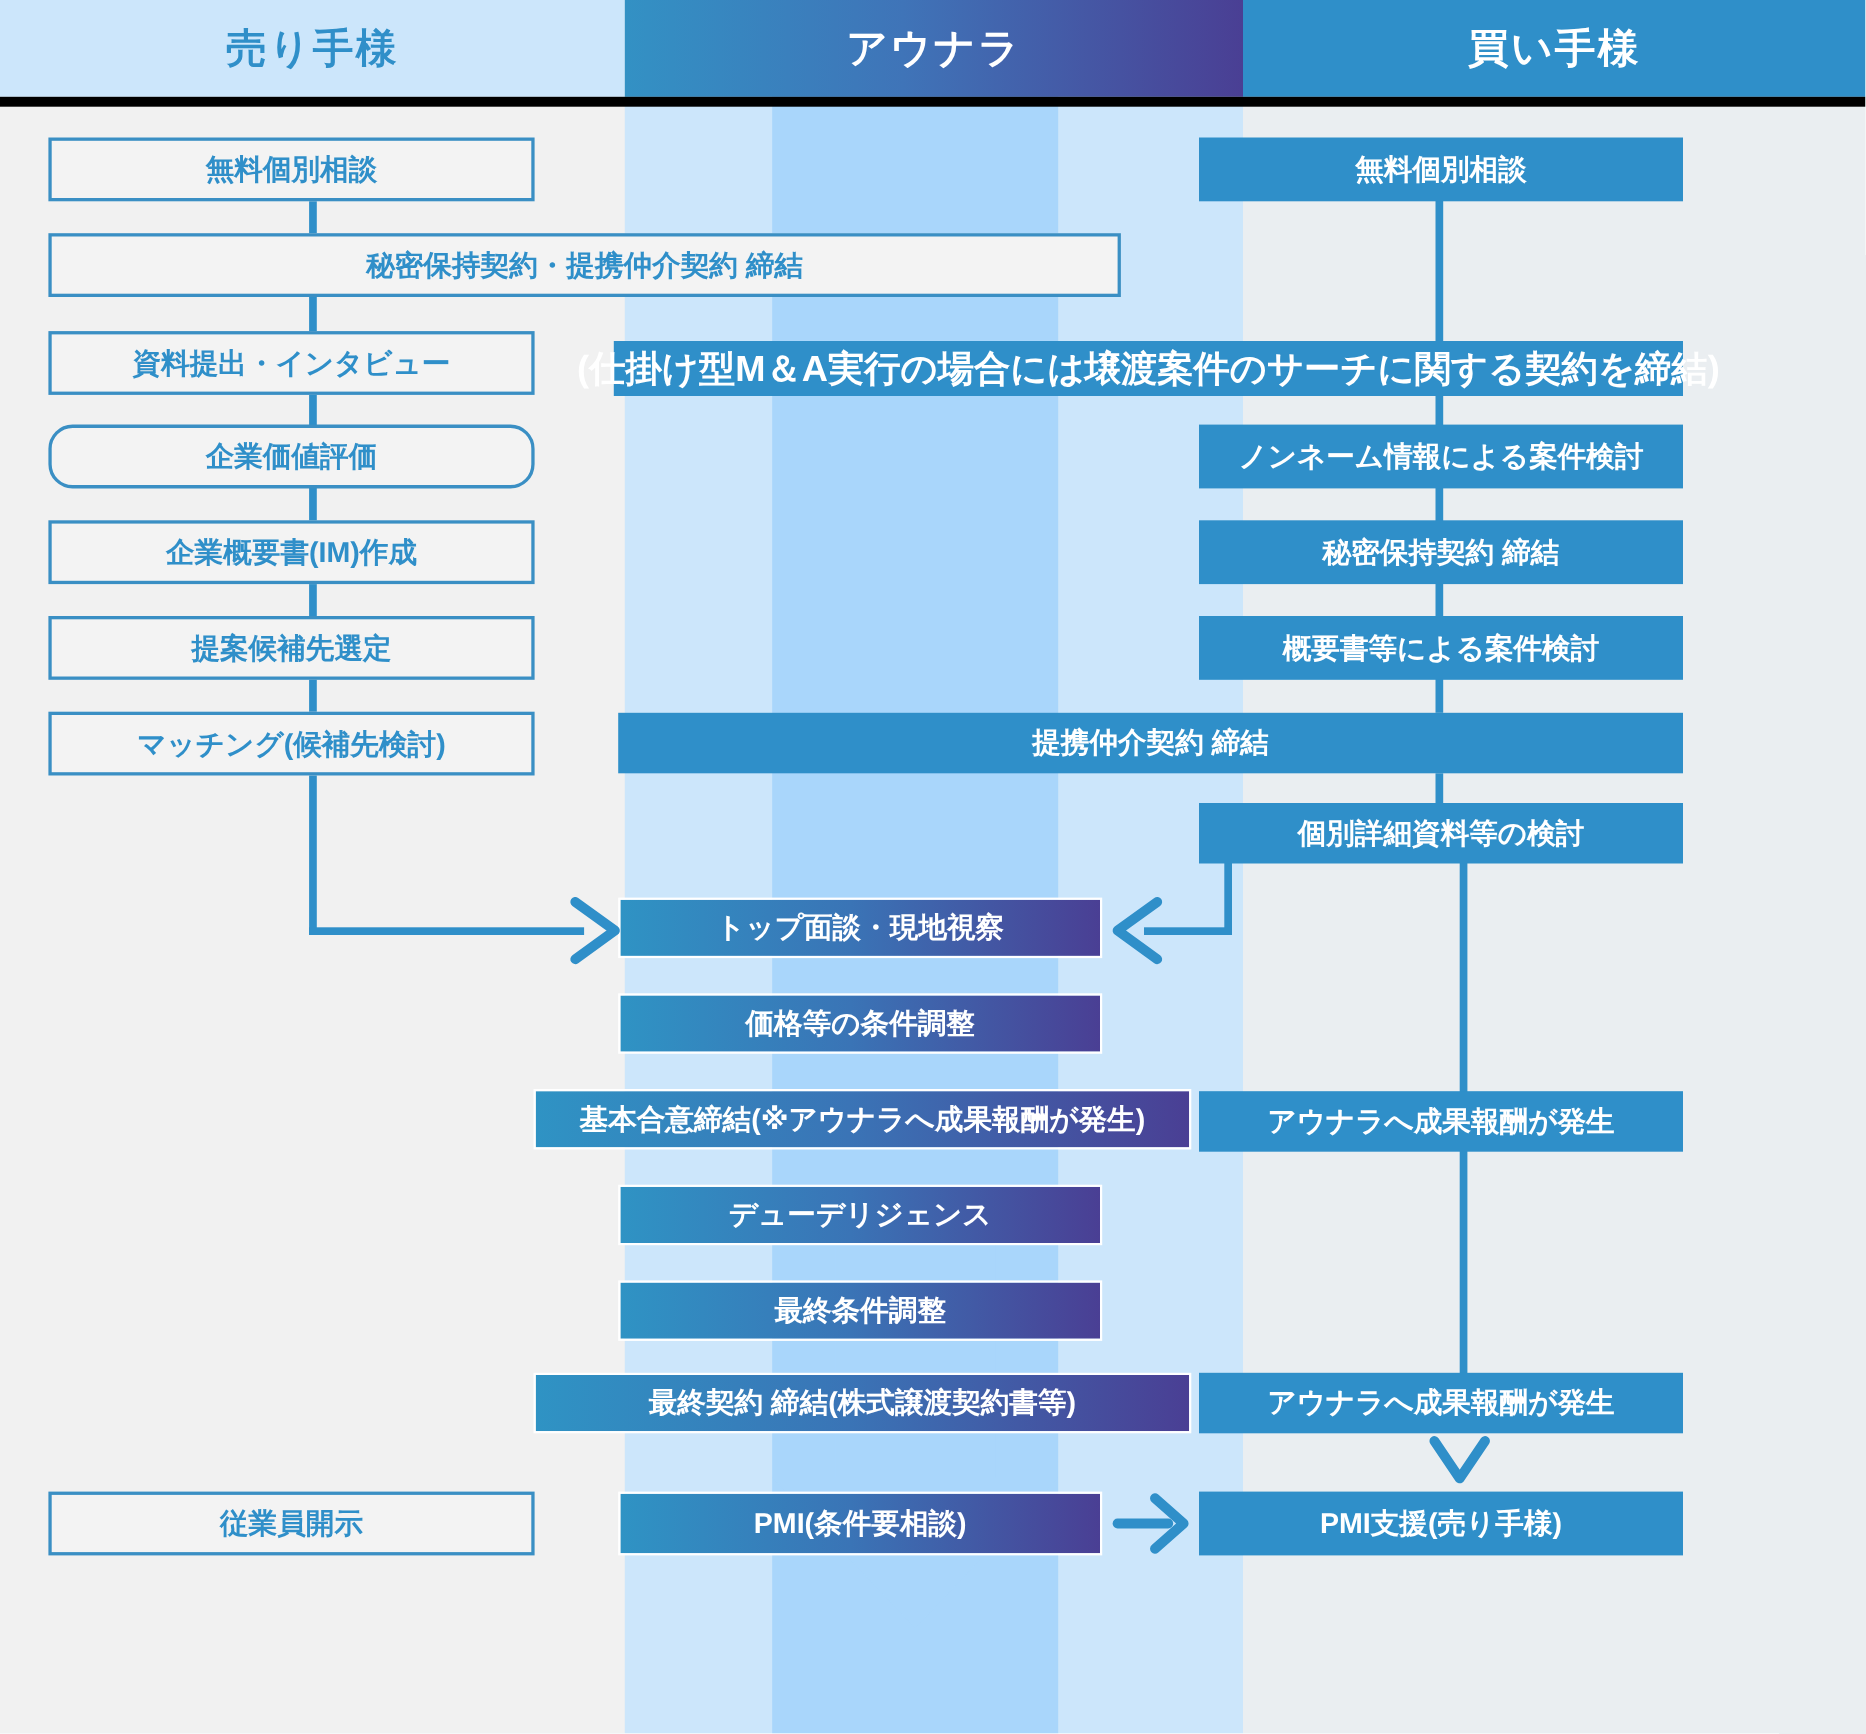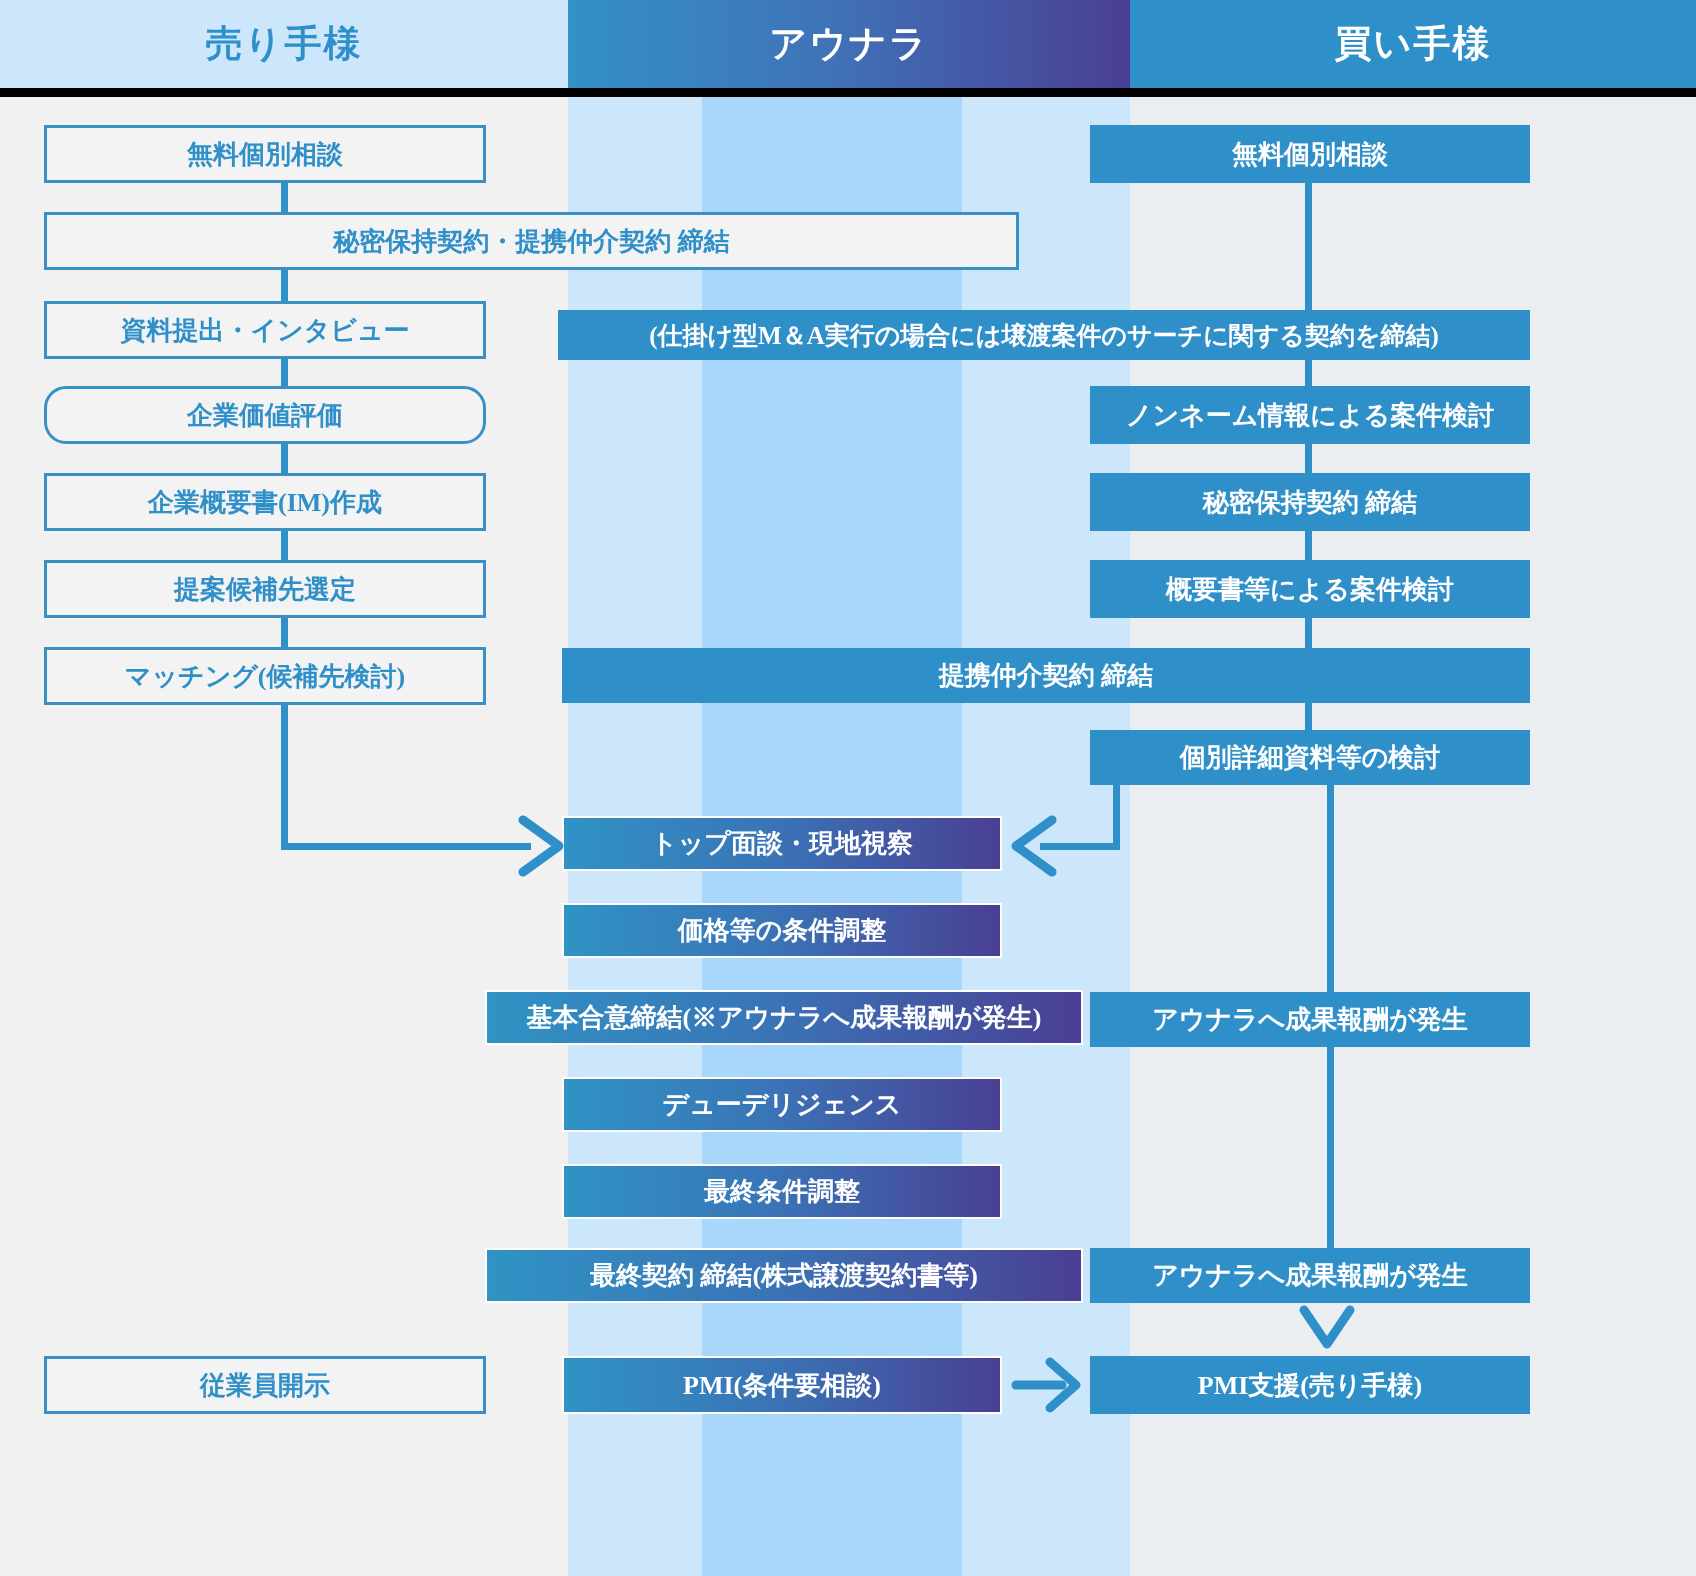--- a/index.html
+++ b/index.html
@@ -78,21 +78,20 @@
   .node {
     position: absolute;
     display: flex;
     align-items: center;
     justify-content: center;
     box-sizing: border-box;
     font-size: 26px;
     font-weight: bold;
     white-space: nowrap;
     z-index: 4;
-    font-family: Liberation Serif, serif;
   }
   .node-outline {
     background: #f3f3f3;
     border: 3px solid #3a8fc4;
     color: #2f8fc9;
   }
   .node-solid {
     background: #2f8fc9;
     color: #ffffff;
   }
@@ -159,21 +158,21 @@
   <div class="node node-outline" style="left:44px; top:473px; width:442px; height:58px;">企業概要書(IM)作成</div>
 
   <div class="node node-outline" style="left:44px; top:560px; width:442px; height:58px;">提案候補先選定</div>
 
   <div class="node node-outline" style="left:44px; top:647px; width:442px; height:58px;">マッチング(候補先検討)</div>
 
   <div class="node node-outline" style="left:44px; top:1356px; width:442px; height:58px;">従業員開示</div>
 
   <div class="node node-outline" style="left:44px; top:212px; width:975px; height:58px;">秘密保持契約・提携仲介契約 締結</div>
 
-  <div class="node node-solid" style="left:558px; top:310px; width:972px; height:50px; font-size:25px;">(仕掛け型M＆A実行の場合には壌渡案件のサーチに関する契約を締結)</div>
+  <div class="node node-solid" style="left:558px; top:310px; width:972px; height:50px; font-size:33px;">(仕掛け型M＆A実行の場合には壌渡案件のサーチに関する契約を締結)</div>
 
   <div class="vline" style="left:1305px; top:182px; height:128px;"></div>
   <div class="vline" style="left:1305px; top:360px; height:30px;"></div>
   <div class="vline" style="left:1305px; top:443px; height:32px;"></div>
   <div class="vline" style="left:1305px; top:529px; height:32px;"></div>
   <div class="vline" style="left:1305px; top:616px; height:32px;"></div>
   <div class="vline" style="left:1305px; top:703px; height:27px;"></div>
 
   <div class="vline" style="left:1113px; top:784px; height:66px;"></div>
   <div class="hline" style="left:1040px; top:843px; width:80px;"></div>

